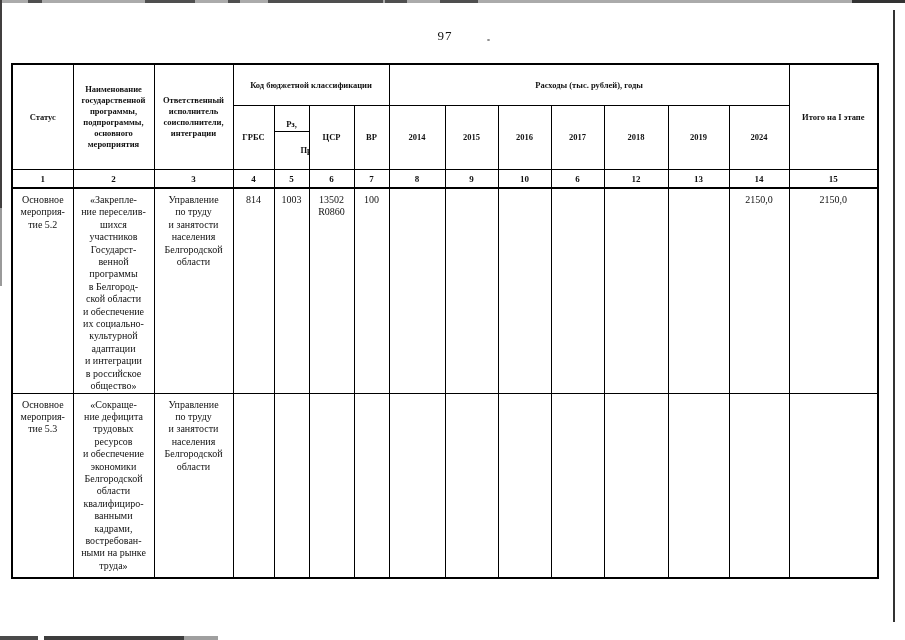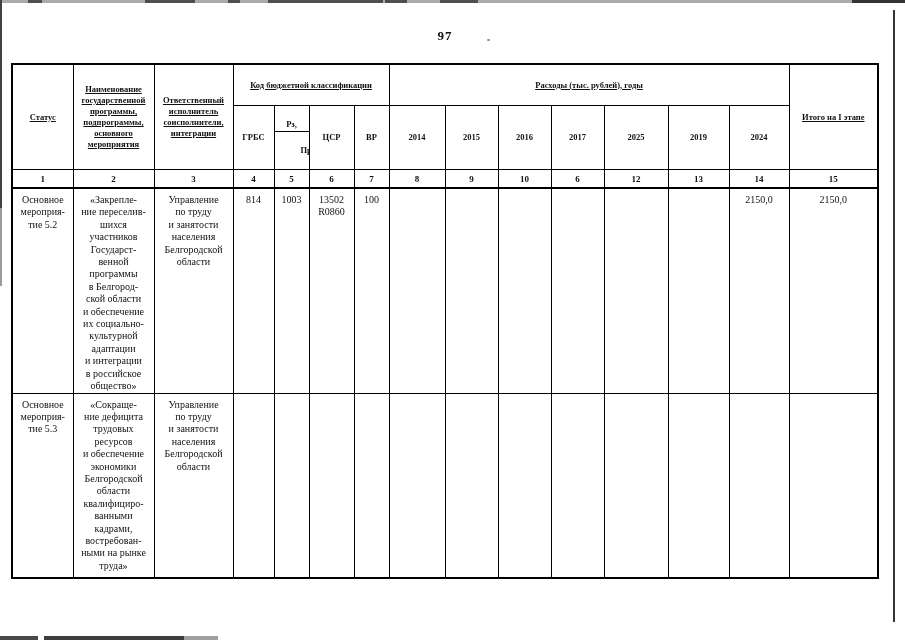--- a/index.html
+++ b/index.html
@@ -12,32 +12,32 @@
   .scan-top{position:absolute;top:0;left:0;width:905px;height:3px;background:#ababab;}
   .scan-top .seg{position:absolute;top:0;height:3px;background:#4f4f4f;}
   .scan-left-dark{position:absolute;left:0;top:0;width:2px;height:208px;background:#413f3f;}
   .scan-left-light{position:absolute;left:0;top:208px;width:2px;height:78px;background:#9a9a9a;}
   .scan-right{position:absolute;left:893px;top:10px;width:2px;height:612px;background:#333;}
   .scan-bottom{position:absolute;top:636px;height:4px;background:#3d3d3d;}
   .ink-dot{position:absolute;width:3px;height:2px;background:#8a8a8a;border-radius:50%;}
   
   .page-number{
     position:absolute;top:28px;left:423px;width:44px;text-align:center;
-    font-size:13px;font-weight:bold;letter-spacing:1px;
+    font-size:13px;font-weight:normal;letter-spacing:1px;
   }
   
   table.budget{
     position:absolute;left:11px;top:63px;width:866px;
     border-collapse:collapse;table-layout:fixed;
     border:2px solid #000;
   }
   table.budget td{border:1px solid #000;padding:0;overflow:hidden;}
   .hc{font-weight:bold;font-size:8.5px;line-height:11px;text-align:center;
       vertical-align:middle;white-space:pre-line;}
-  tr.h1 td{height:40px;text-decoration:underline;}
+  tr.h1 td{height:40px;}
   tr.h2 td{height:30px;text-align:center;}
   td.rzpr{padding:0;}
   td.rzpr .rz{border-bottom:1px solid #000;height:14px;line-height:15px;}
   td.rzpr .pr{height:15px;line-height:15px;padding-left:26px;}
   tr.num td{height:17px;font-weight:bold;font-size:9px;text-align:center;
             vertical-align:middle;border-bottom-width:2px;}
   tr.data td{font-size:10px;line-height:12.4px;vertical-align:top;text-align:center;
              white-space:pre-line;padding-top:5px;}
   tr.data.r1 td{height:197px;}
   tr.data.r2 td{height:178px;}
@@ -104,21 +104,21 @@
     <td class="hc rzpr">
       <div class="rz">Рз,</div>
       <div class="pr">Пр</div>
     </td>
     <td class="hc">ЦСР</td>
     <td class="hc">ВР</td>
     <td class="hc">2014</td>
     <td class="hc">2015</td>
     <td class="hc">2016</td>
     <td class="hc">2017</td>
-    <td class="hc">2025</td>
+    <td class="hc">2018</td>
     <td class="hc">2019</td>
     <td class="hc">2024</td>
   </tr>
   <tr class="num">
     <td>1</td>
     <td>2</td>
     <td>3</td>
     <td>4</td>
     <td>5</td>
     <td>6</td>

